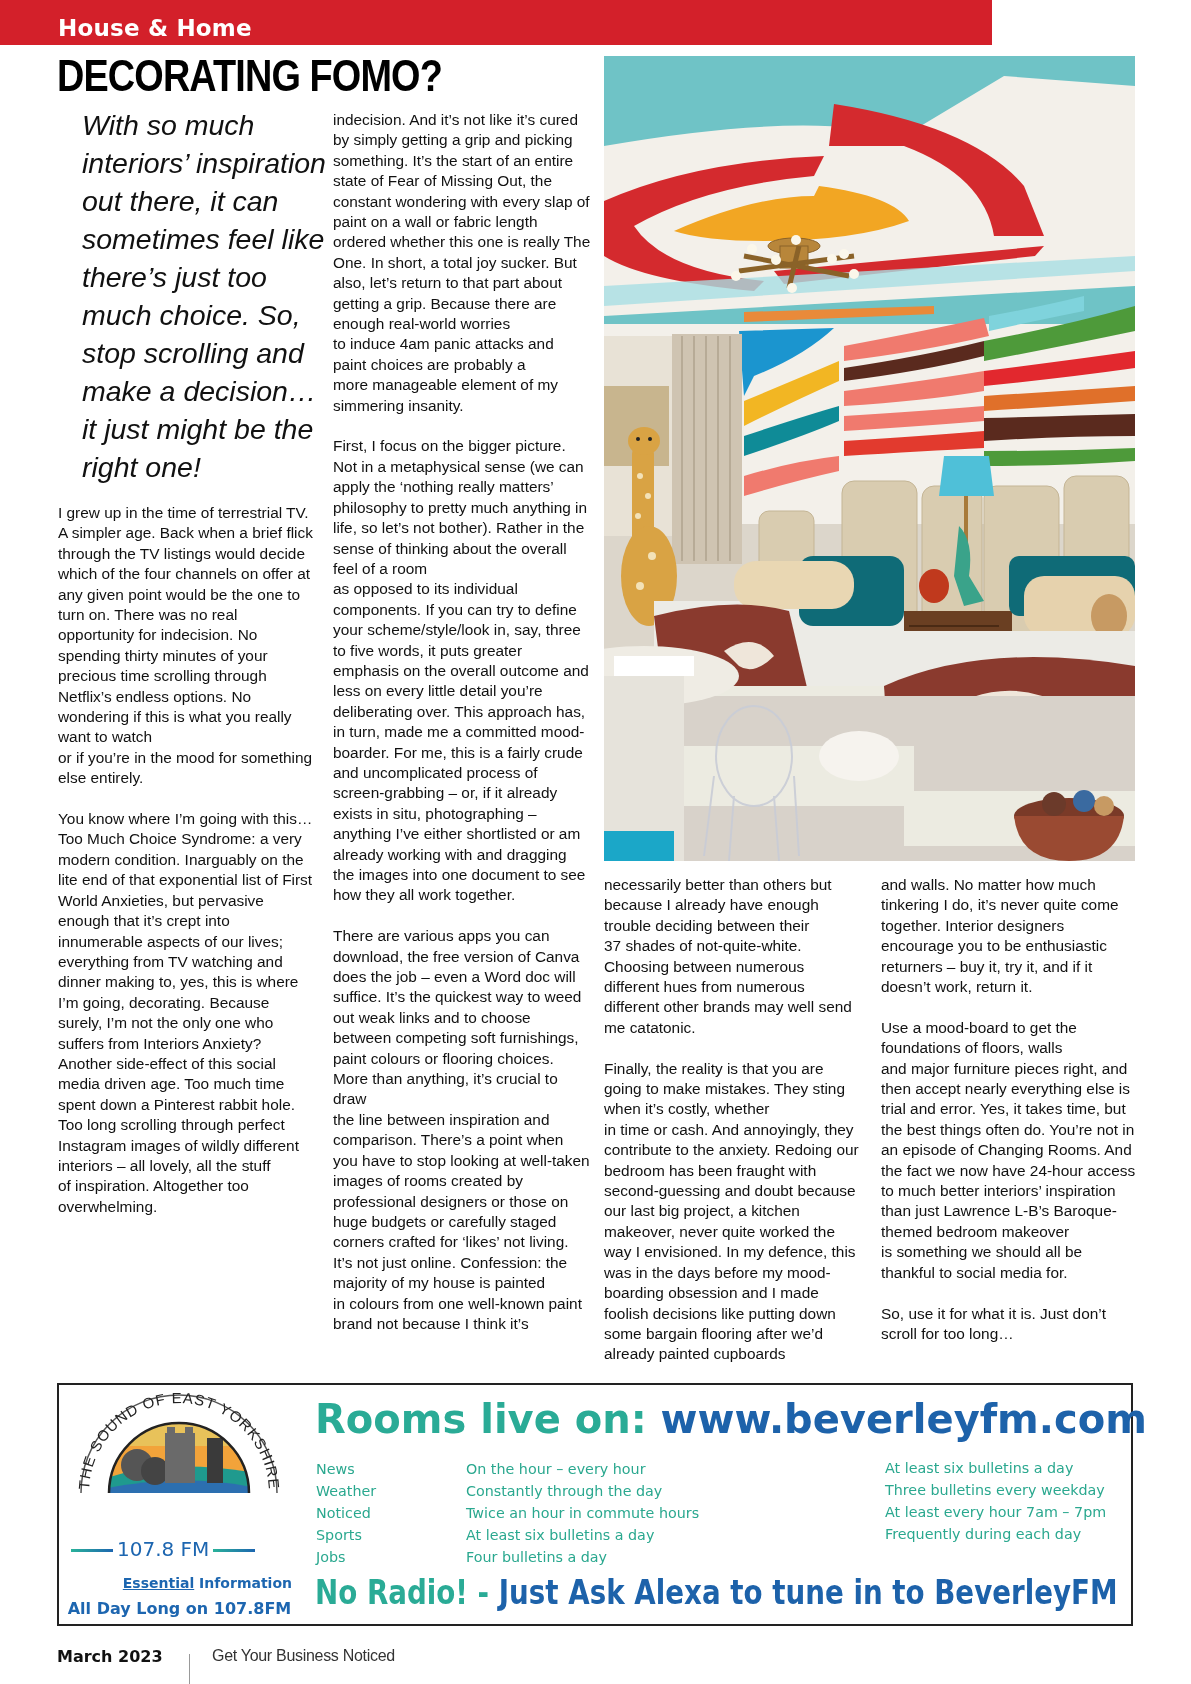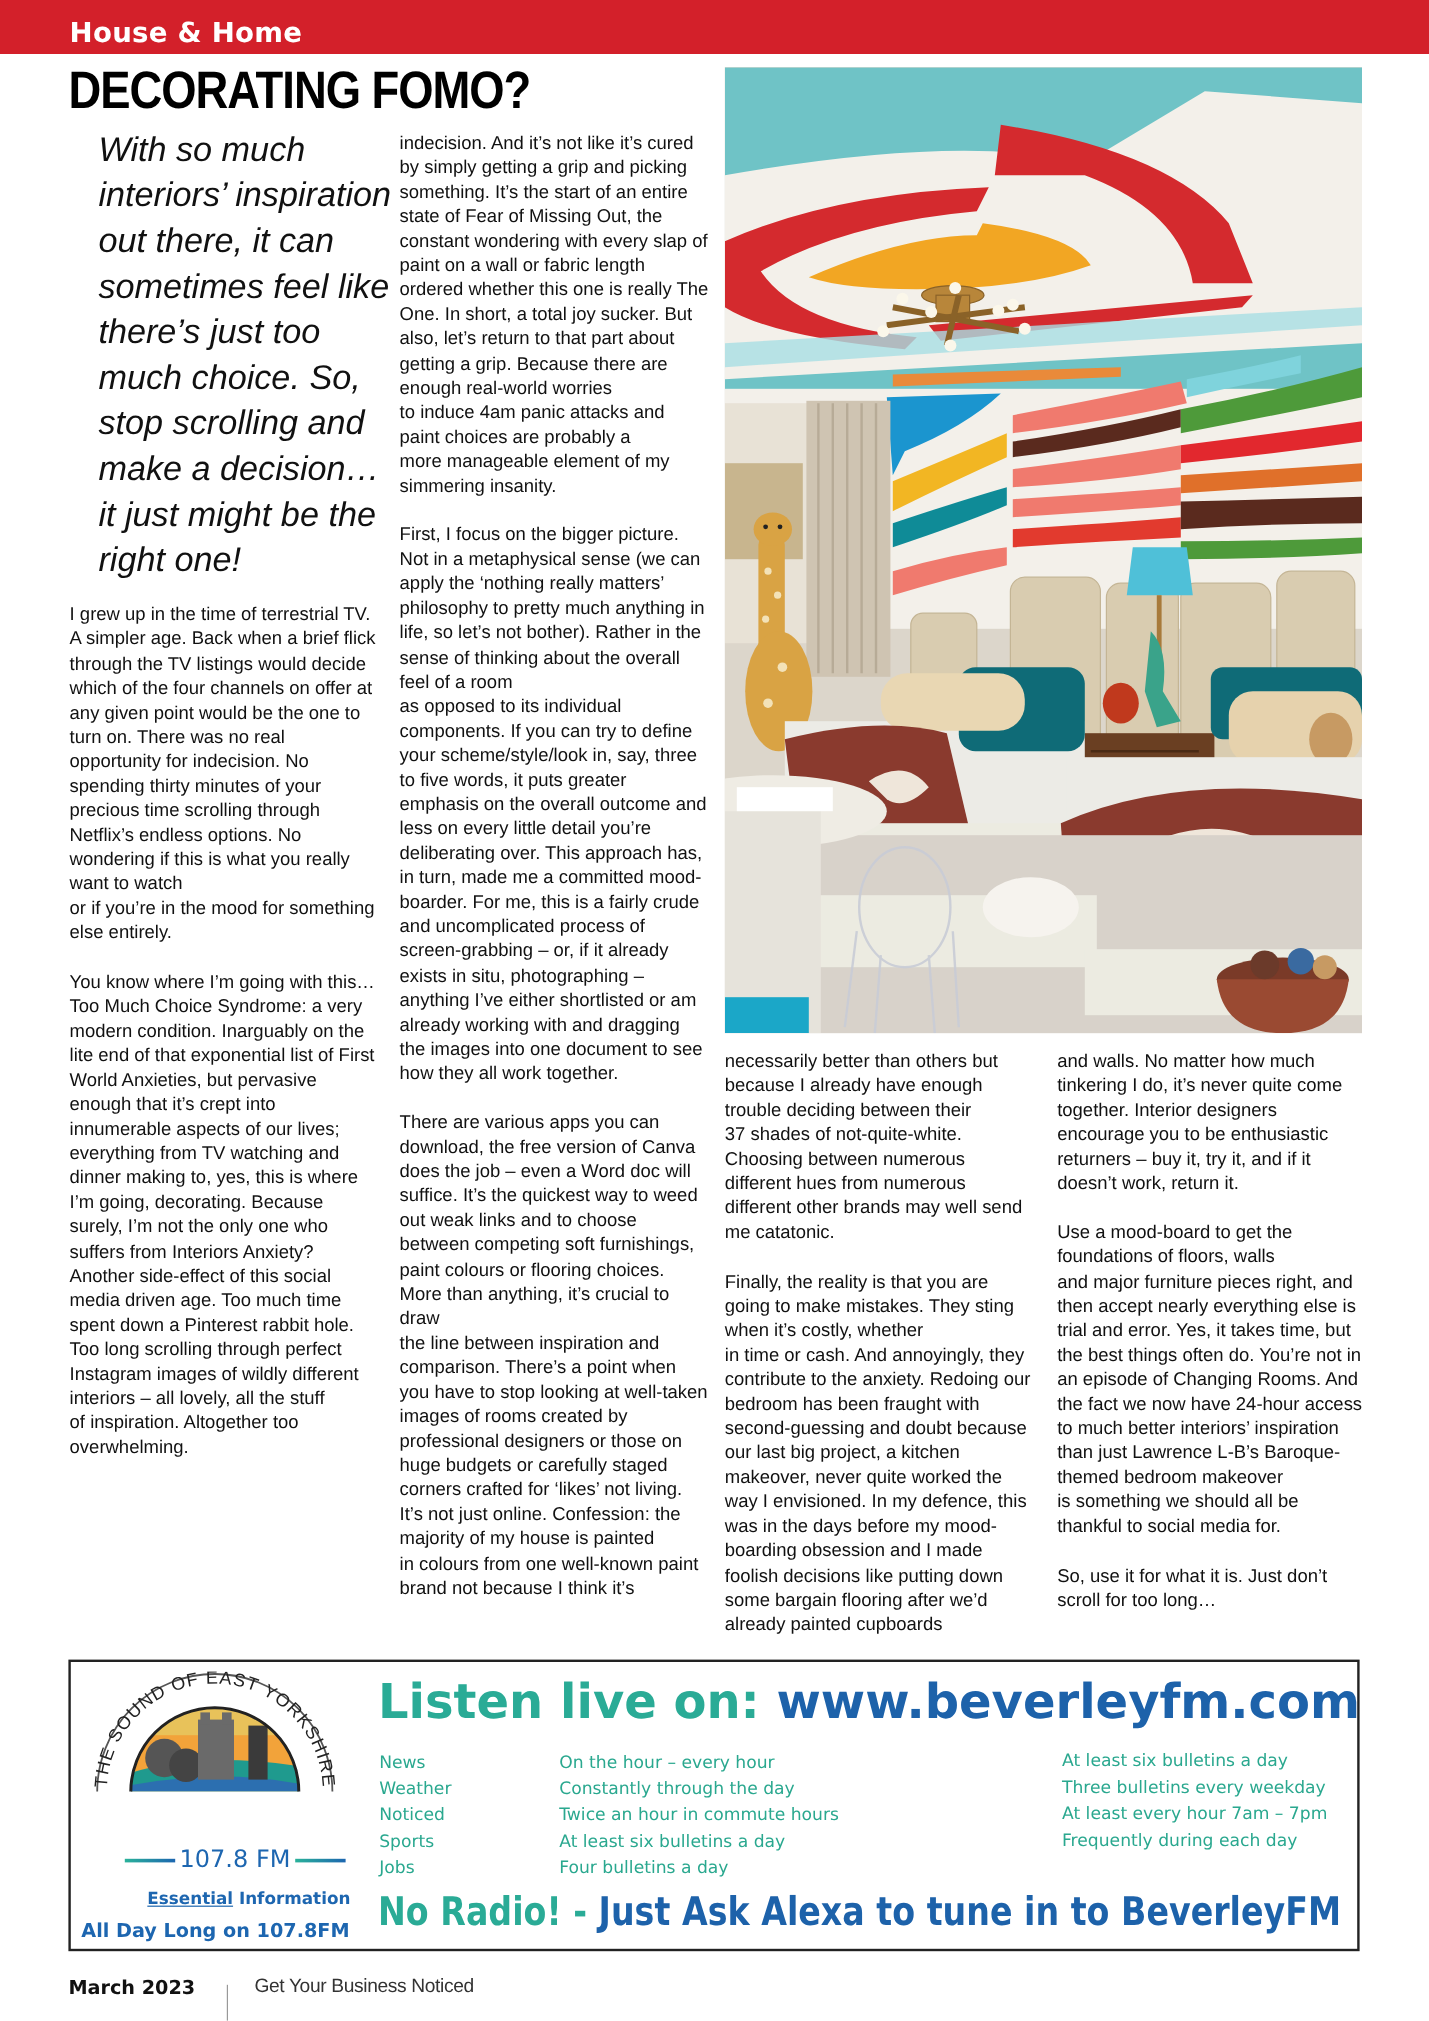--- a/index.html
+++ b/index.html
@@ -1,38 +1,38 @@
 <!DOCTYPE html>
 <html><head>
 <meta charset="utf-8">
 <style>
   html, body { margin:0; padding:0; background:#ffffff; }
   body { width:1191px; height:1684px; position:relative; overflow:hidden; font-family:"Liberation Sans", sans-serif; color:#111; }
 
-  .topbar { position:absolute; left:0; top:0; width:1191px; height:45px; background:#d3202a; }
+  .topbar { position:absolute; left:0; top:0; width:992px; height:45px; background:#d3202a; }
   .section-label { position:absolute; left:58px; top:14px; font-family:"DejaVu Sans", sans-serif; font-weight:bold; font-size:23px; color:#ffffff; letter-spacing:0.2px; line-height:28px; }
 
   .headline { position:absolute; left:57px; top:50px; font-family:"Liberation Sans", sans-serif; font-weight:bold; font-size:44px; line-height:52px; color:#000; letter-spacing:-1px; transform:scaleX(0.86); transform-origin:left top; }
 
   .standfirst { position:absolute; left:58px; top:106px; width:250px; font-family:"Liberation Sans", sans-serif; font-style:italic; font-size:28.5px; line-height:38px; color:#111;margin-left:24px; }
 
   .col { position:absolute; font-family:"Liberation Sans", sans-serif; font-size:15.4px; line-height:20.4px; color:#111; }
   .col p { margin:0 0 20.4px 0; white-space:pre-line; }
   .col1 { left:58px; top:503px; width:255px; }
   .col2 { left:333px; top:110px; width:258px; }
   .col3 { left:604px; top:875px; width:258px; }
   .col4 { left:881px; top:875px; width:258px; }
 
   .photo { position:absolute; left:604px; top:56px; width:531px; height:805px; overflow:hidden; background:#dcd6cb; }
 
   .ad { position:absolute; left:57px; top:1383px; width:1076px; height:243px; border:2px solid #222; box-sizing:border-box; background:#fff; }
   .logo { position:absolute; left:8px; top:8px; width:225px; height:225px; }
   .logo-arc-text { font-family:"Liberation Sans", sans-serif; font-size:15px; fill:#222; letter-spacing:1px; }
   .logo-name { position:absolute; left:0; top:100px; width:225px; text-align:center; font-family:"DejaVu Sans", sans-serif; font-weight:bold; font-size:36px; color:#1a1a1a; letter-spacing:1px; }
-  .logo-freq { position:absolute; left:0; top:144px; width:225px; text-align:right; font-family:"DejaVu Sans", sans-serif; font-size:20px; color:#1d66b0; }
+  .logo-freq { position:absolute; left:0; top:144px; width:225px; text-align:left; font-family:"DejaVu Sans", sans-serif; font-size:20px; color:#1d66b0; }
   .logo-freq::before, .logo-freq::after { content:""; display:inline-block; width:42px; height:3px; background:linear-gradient(90deg,#2ab29a,#1d66b0); vertical-align:middle; margin:0 4px; }
   .logo-tag1 { position:absolute; left:0; top:182px; width:225px; text-align:right; font-family:"DejaVu Sans", sans-serif; font-weight:bold; font-size:14px; color:#1d66b0; }
   .logo-tag1 .u { text-decoration:underline; }
   .logo-tag2 { position:absolute; left:0; top:206px; width:225px; text-align:center; font-family:"DejaVu Sans", sans-serif; font-weight:bold; font-size:16px; color:#1d66b0; }
 
   .listen { position:absolute; left:256px; top:8px; font-family:"DejaVu Sans", sans-serif; font-weight:bold; font-size:40px; line-height:52px; white-space:nowrap; }
   .listen .a { color:#2aab96; }
   .listen .b { color:#1d62aa; }
 
   .svc { position:absolute; top:73px; font-family:"DejaVu Sans", sans-serif; font-size:14.3px; line-height:22px; color:#2aa88f; white-space:nowrap; }
@@ -251,21 +251,21 @@
         <rect x="140" y="45" width="16" height="45" fill="#3a3a3a"></rect>
       </g>
       <path d="M 42 100 A 70 70 0 0 1 182 100" fill="none" stroke="#222" stroke-width="2.5"></path>
     </svg>
     <div class="logo-freq">107.8 FM</div>
     <div class="logo-tag1"><span class="u">Essential</span><span> Information</span></div>
     <div class="logo-tag2">All Day Long on 107.8FM</div>
   </div>
 
   <div class="listen">
-    <span class="a">Listen live on: </span><span class="b">www.beverleyfm.com</span>
+    <span class="a">Rooms live on: </span><span class="b">www.beverleyfm.com</span>
   </div>
 
   <div class="svc svc-a">
     <div>News</div>
     <div>Weather</div>
     <div>Noticed</div>
     <div>Sports</div>
     <div>Jobs</div>
   </div>
   <div class="svc svc-b">

